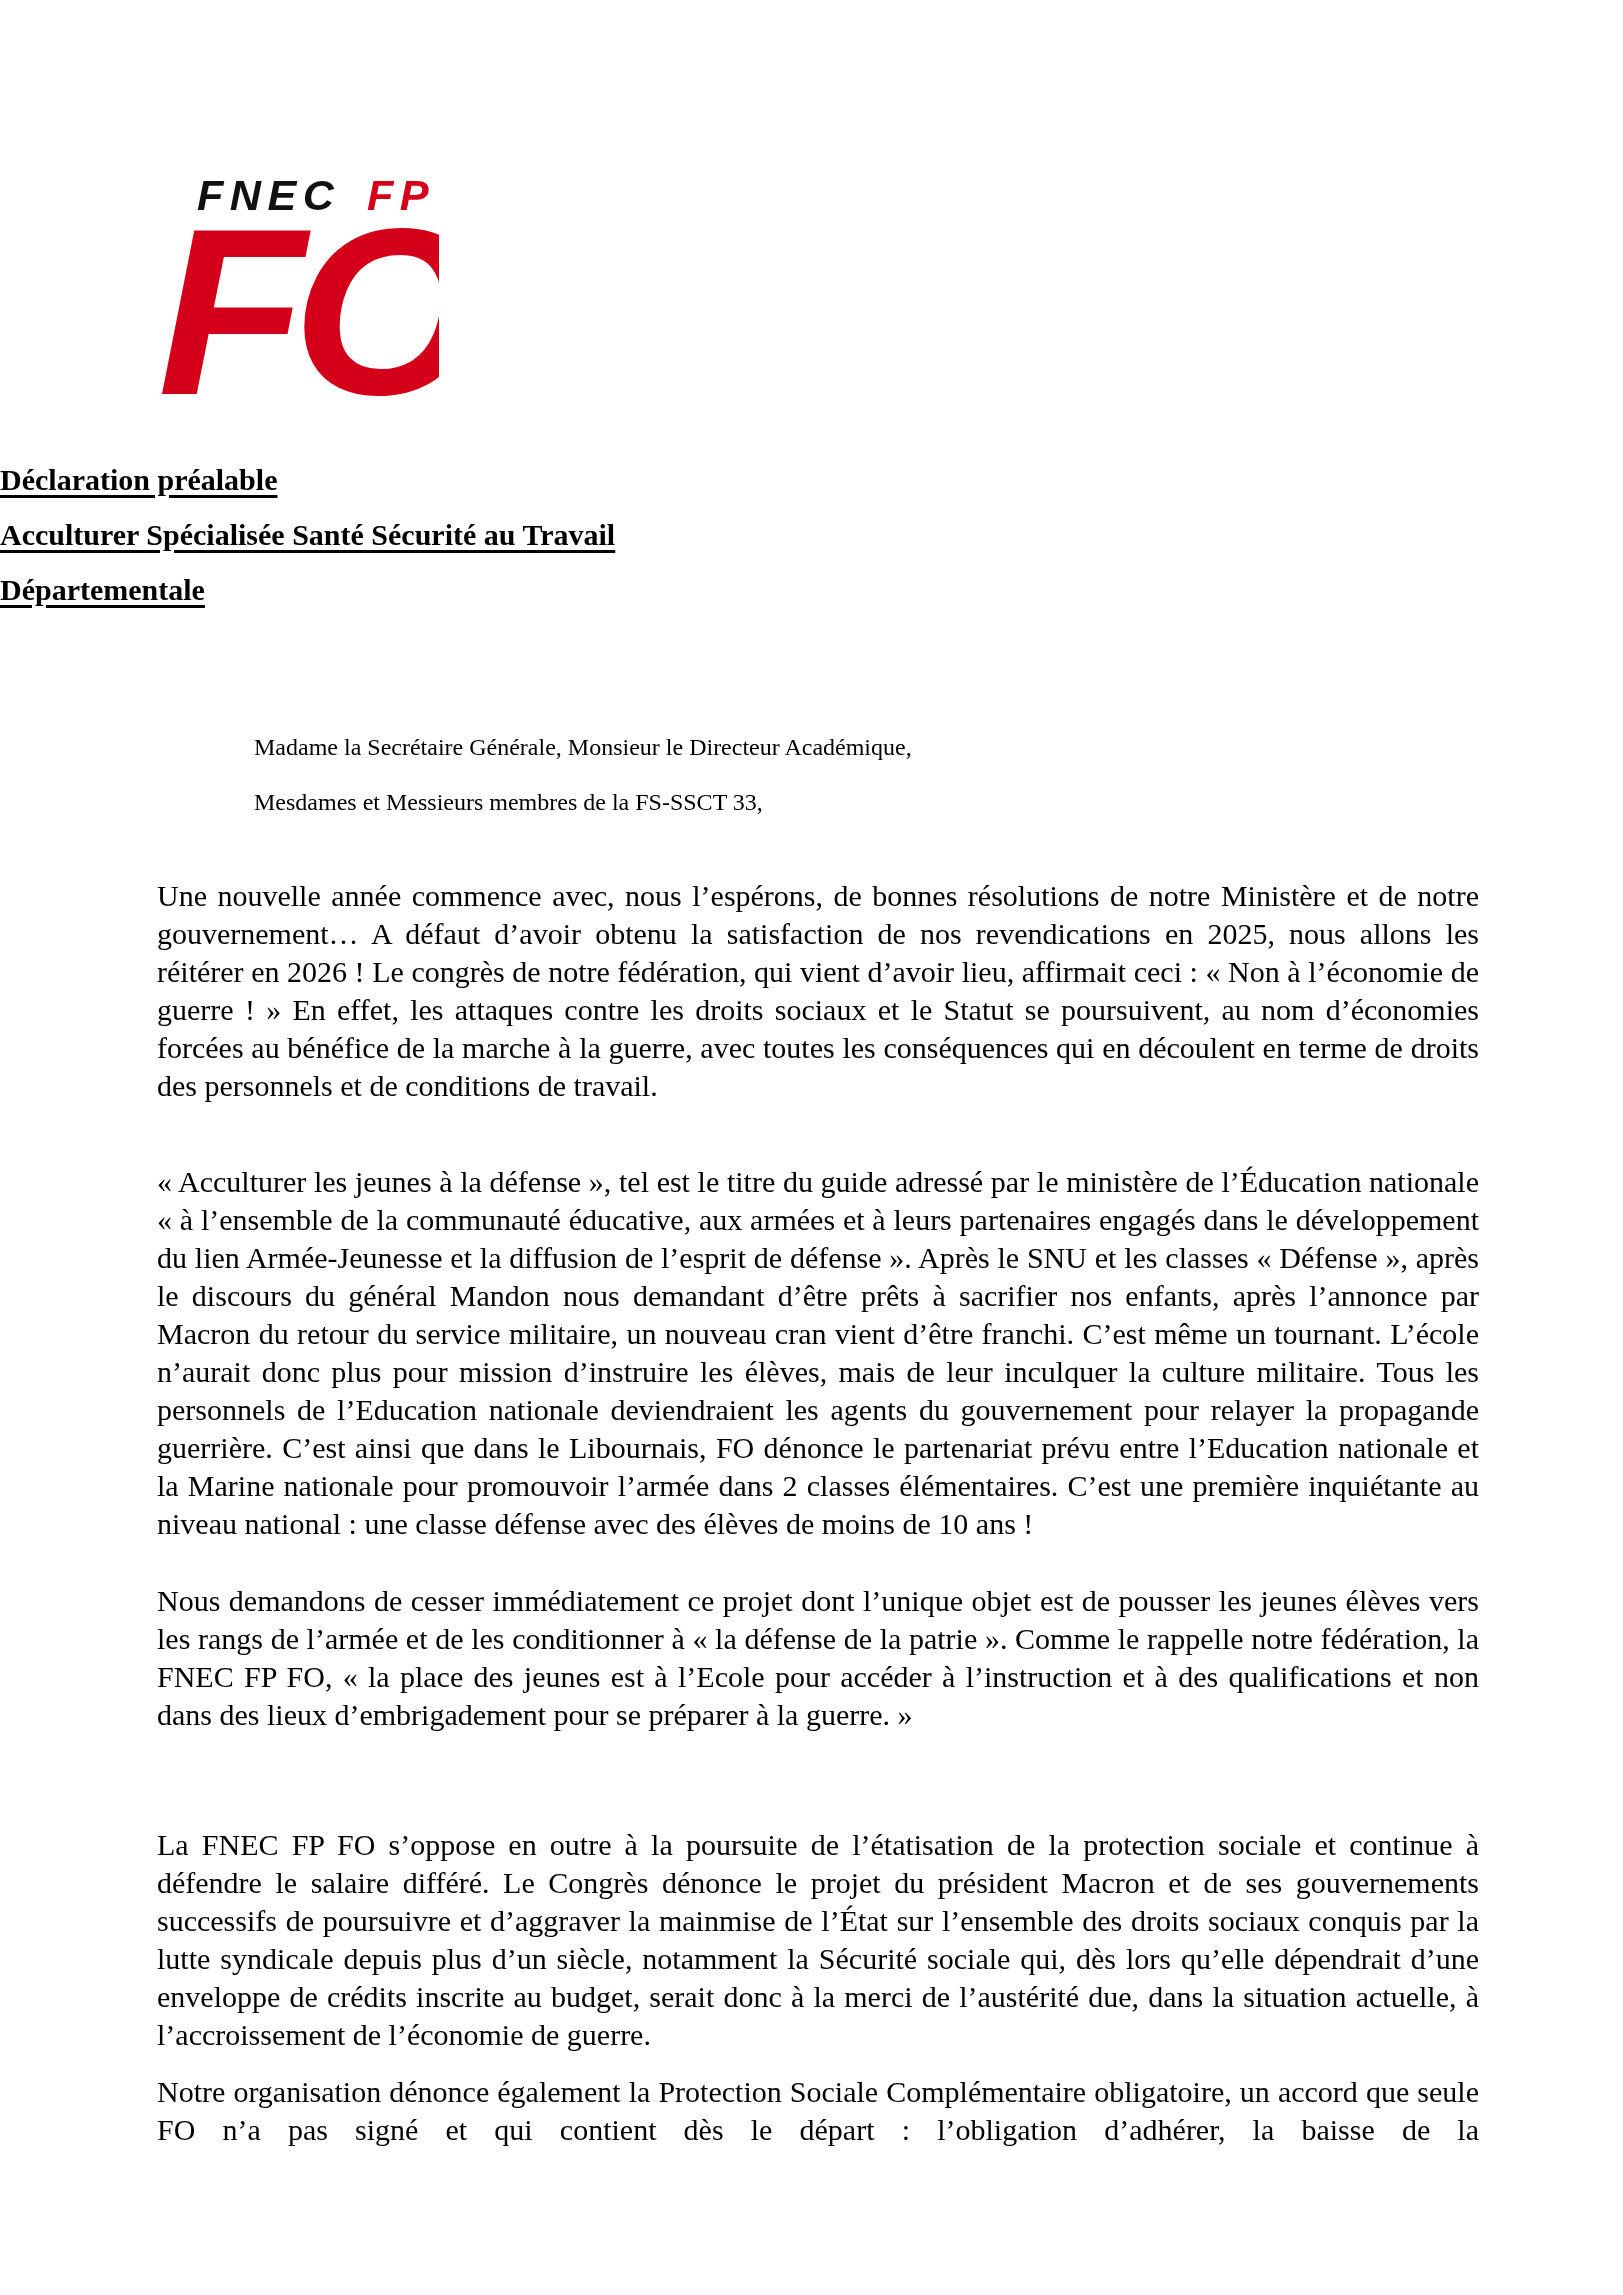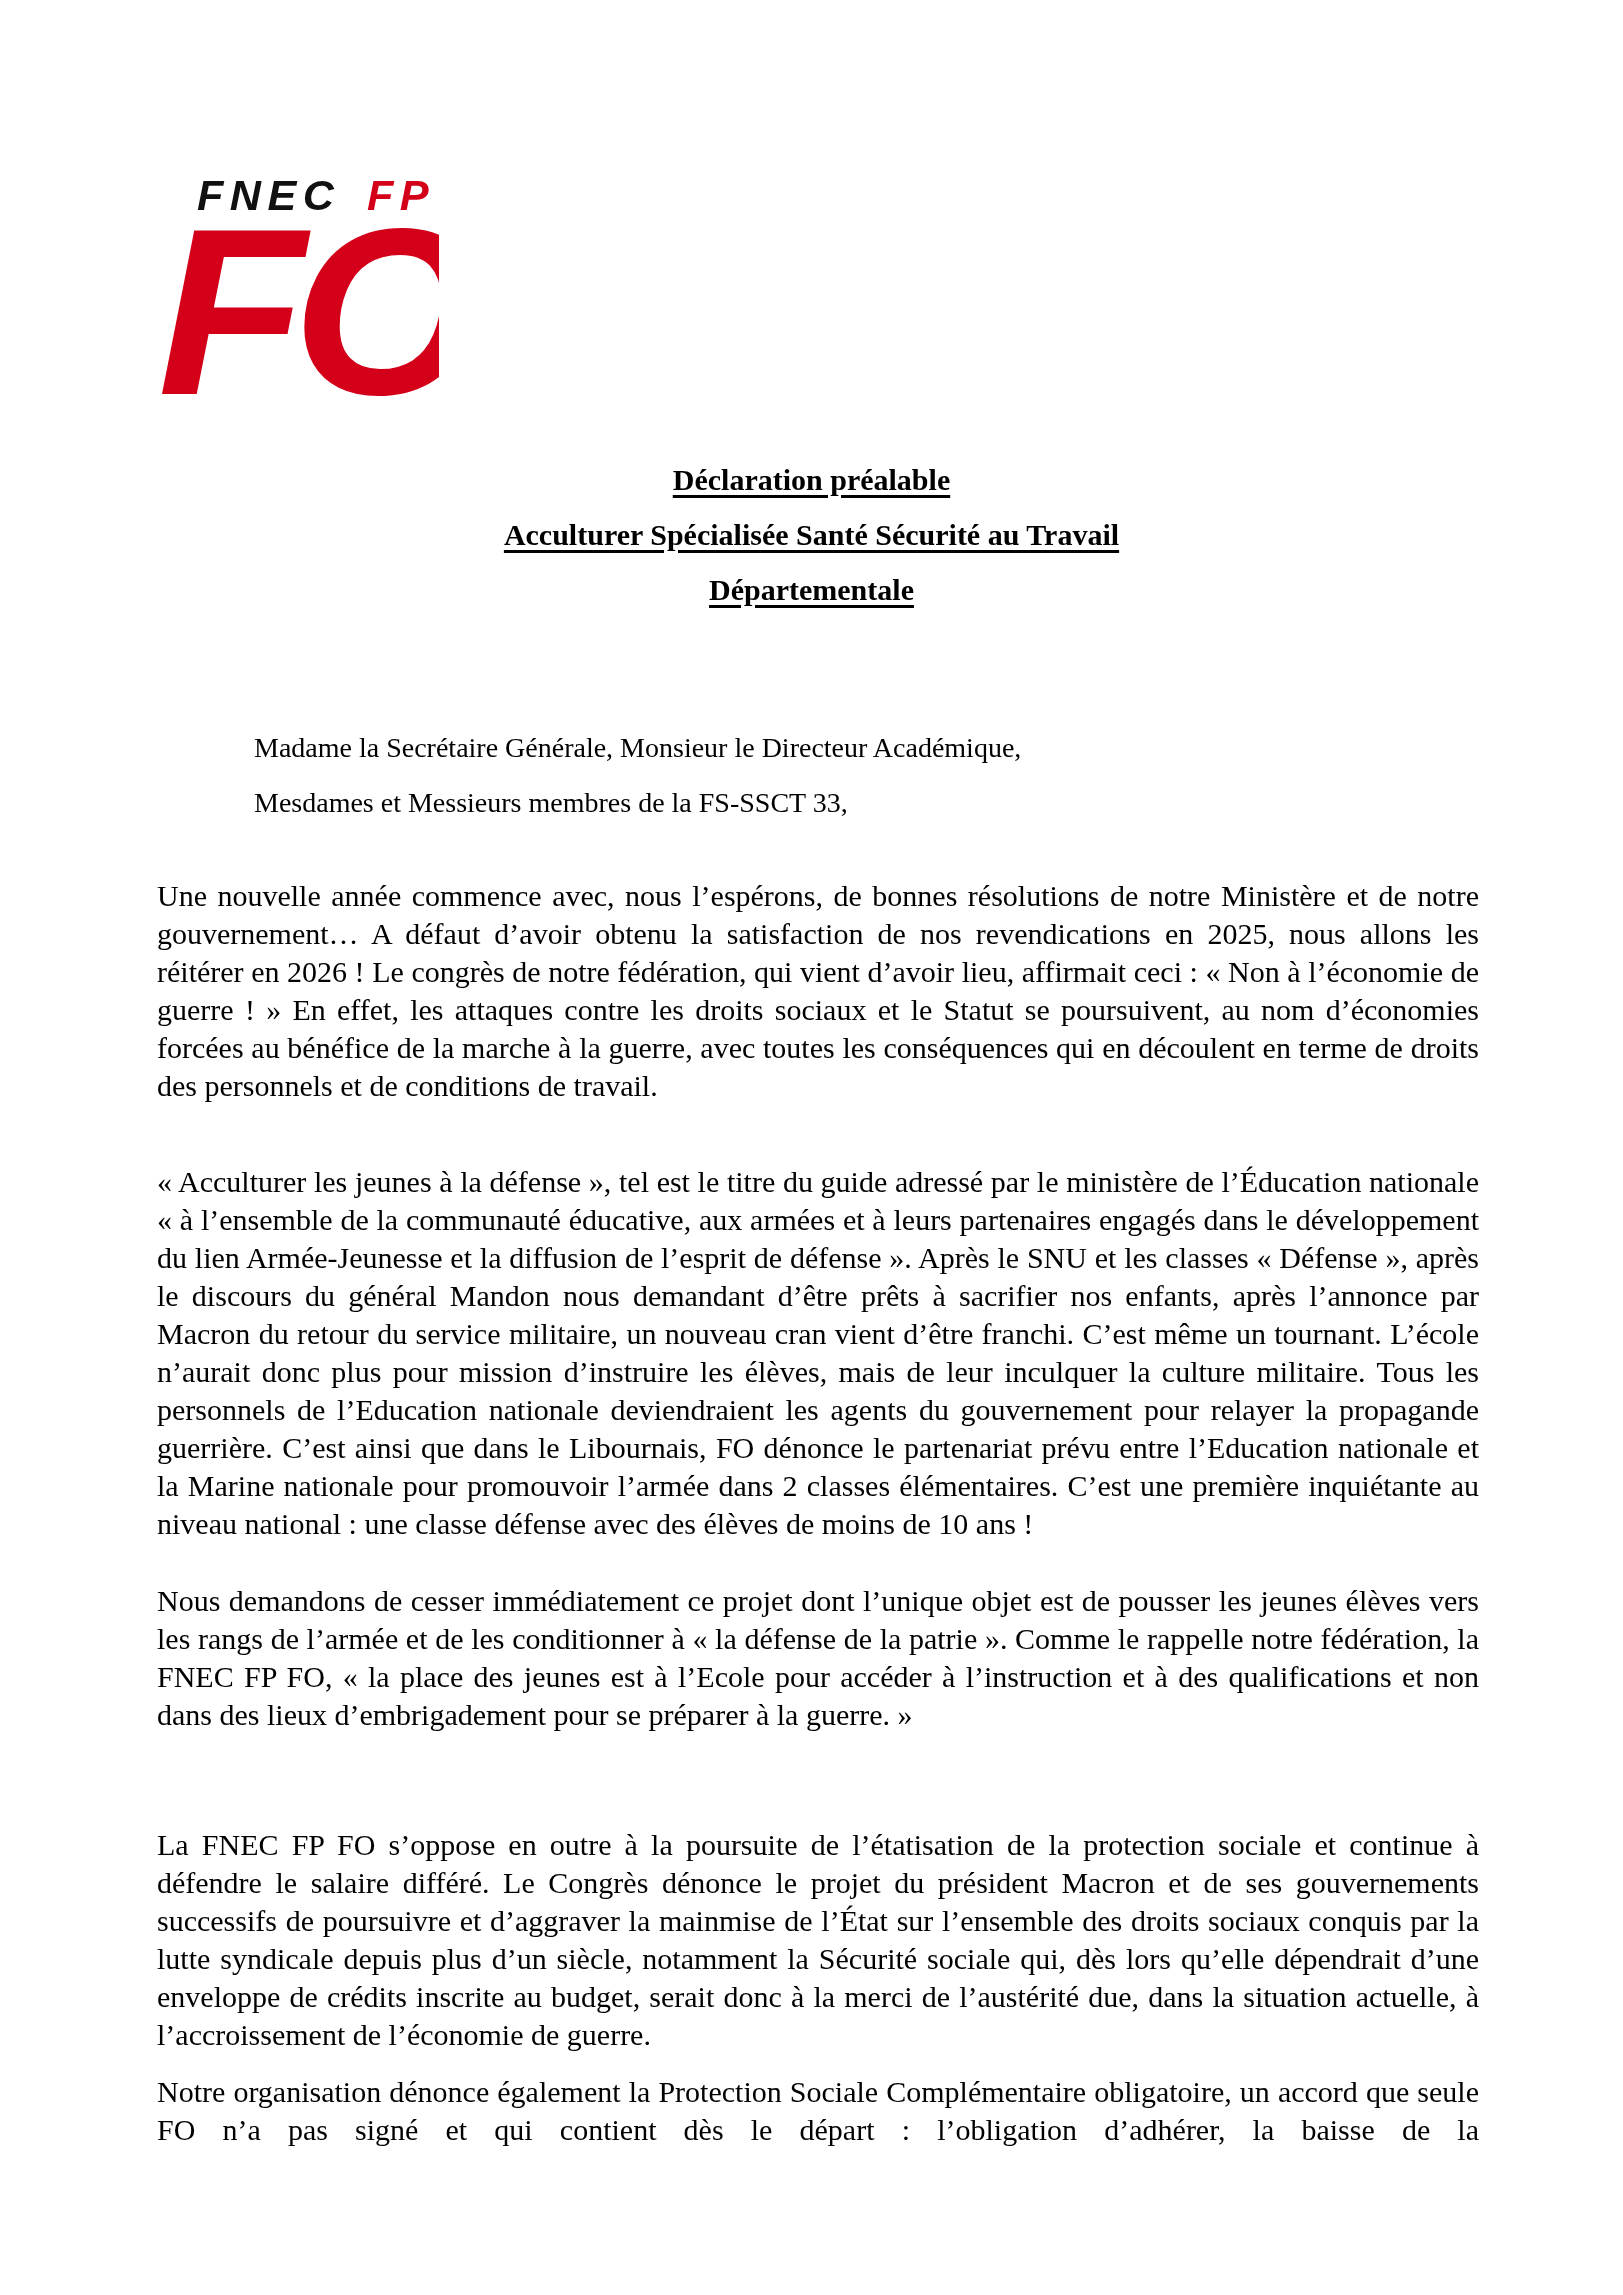--- a/index.html
+++ b/index.html
@@ -1,21 +1,21 @@
 <!DOCTYPE html>
 <html style="font-size:10.5px"><head>
 <meta charset="utf-8">
 <style>
   html, body { margin: 0; padding: 0; background: #ffffff; }
   body { width: 1623px; height: 2295px; position: relative; overflow: hidden; font-family: "Liberation Serif", serif; color: #000; }
   .logo { position: absolute; left: 151px; top: 154px; width: 288px; height: 255px; }
-  .titles { position: absolute; left: 0; top: 452px; width: 1623px; text-align: center; }
+  .titles { position: absolute; left: 0; top: 452px; width: 1623px; }
   .titles div { font-weight: bold; font-size: 30px; line-height: 55px; }
   .titles span { text-decoration: underline; text-decoration-thickness: 2.6px; text-underline-offset: 5.2px; }
-  .salutation { position: absolute; left: 254px; top: 720px; font-size: 28px; line-height: 55px; }
+  .salutation { position: absolute; left: 254px; top: 720px; font-size: 24px; line-height: 55px; }
   .body { position: absolute; left: 157px; width: 1322px; font-size: 30px; line-height: 38px; text-align: justify; }
   .body p { margin: 0 0 11.8px 0; }
   #p1 { top: 877px; }
   #p2 { top: 1163px; }
   #p3 { top: 1566px; margin-top: 16px; }
   #p4 { top: 1826px; }
   #p5 { top: 2073px; }
   .last-line-justify { text-align-last: justify; }
 </style>
 </head>

